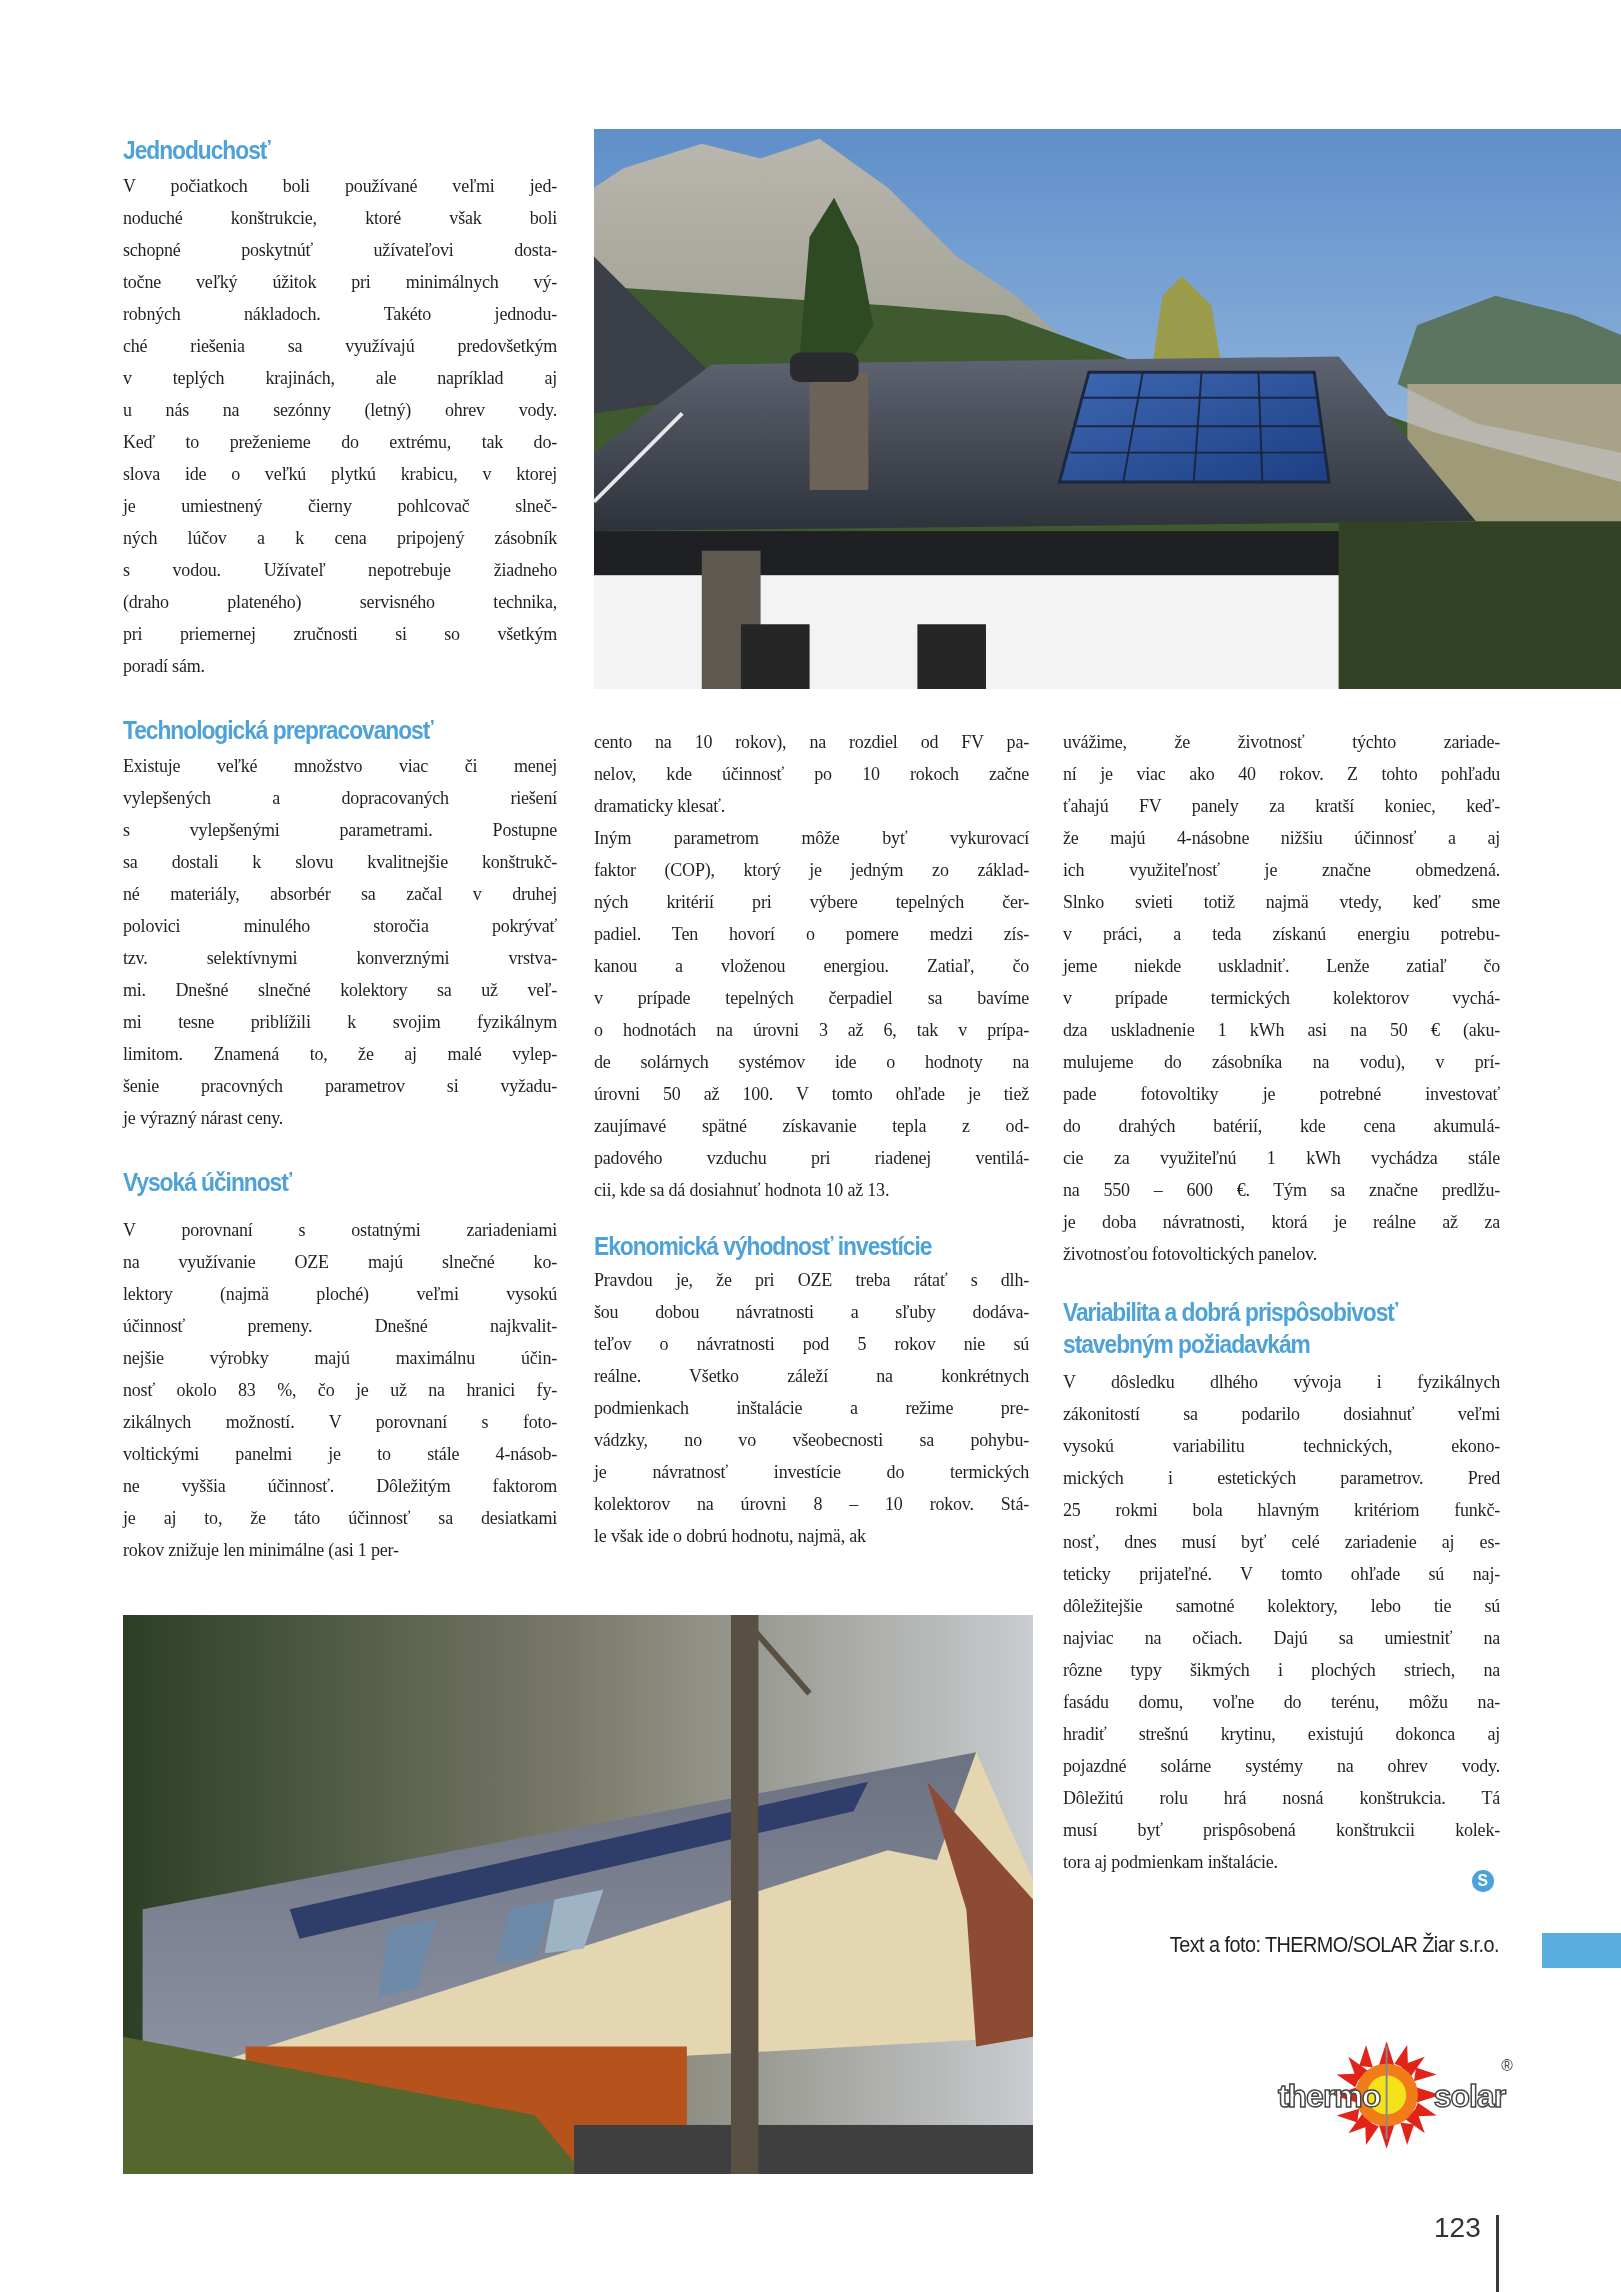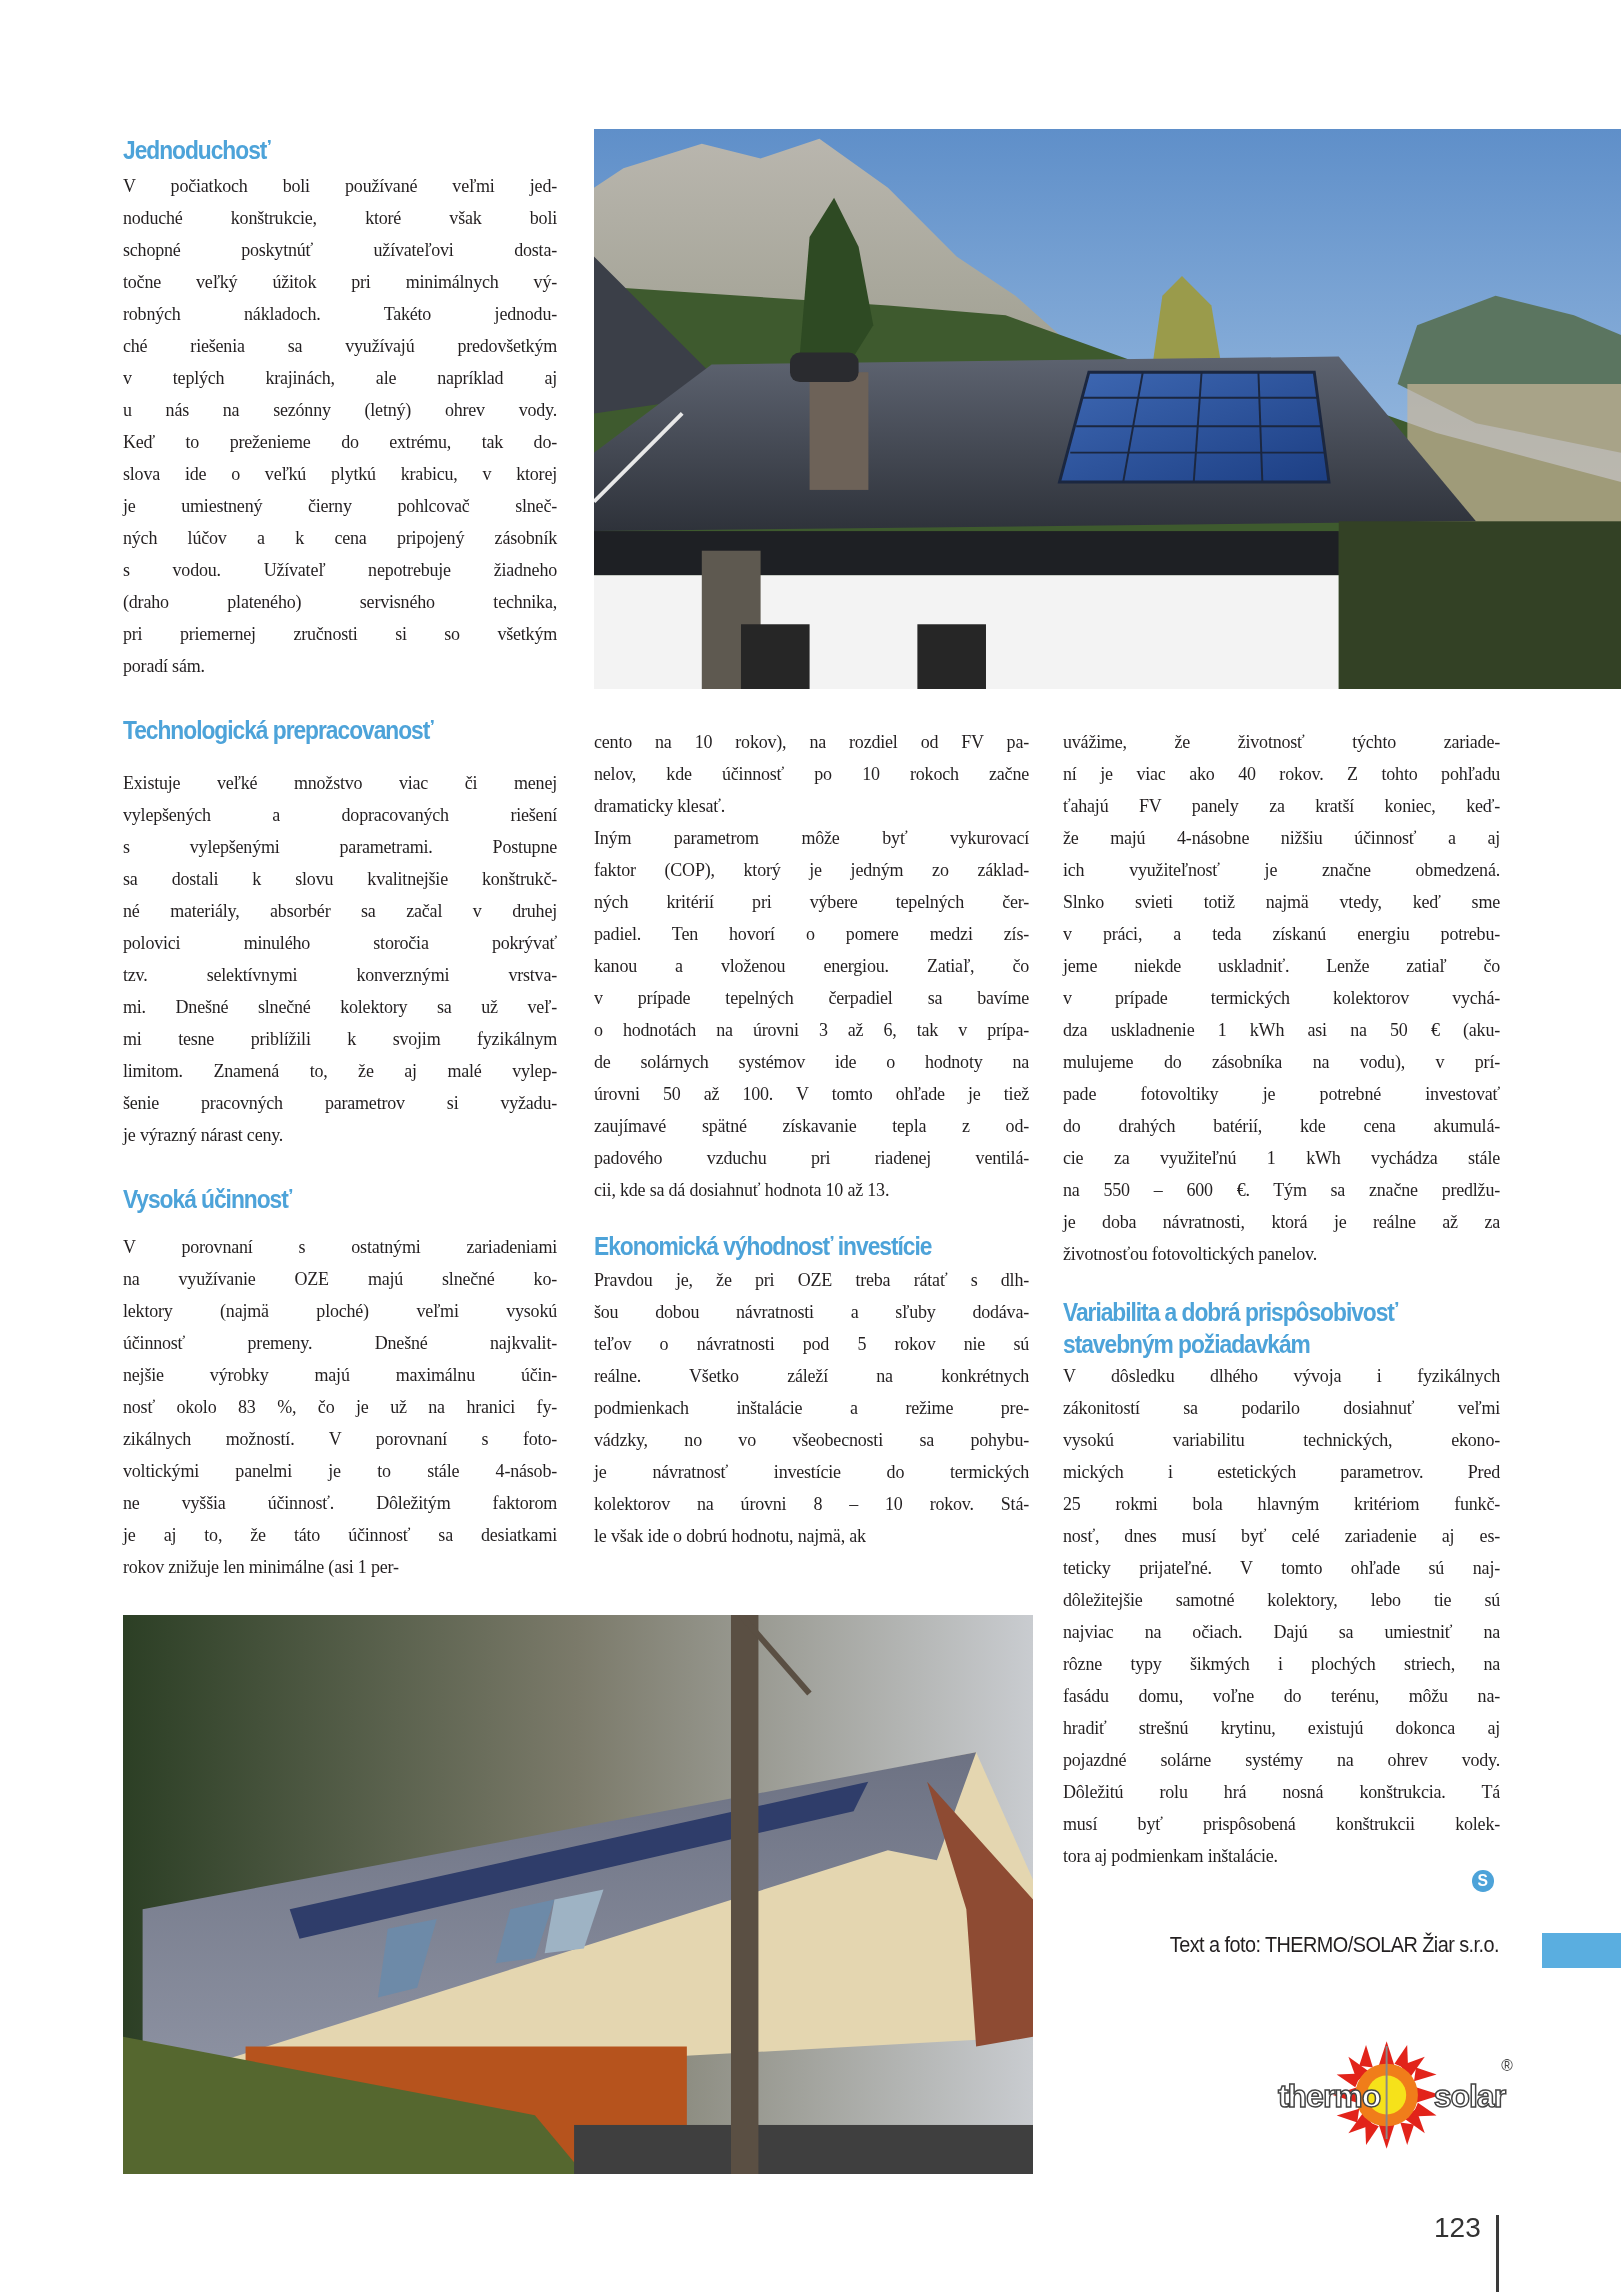--- a/index.html
+++ b/index.html
@@ -69,21 +69,21 @@
       <span class="line">slova ide o veľkú plytkú krabicu, v ktorej</span>
       <span class="line">je umiestnený čierny pohlcovač slneč-</span>
       <span class="line">ných lúčov a k cena pripojený zásobník</span>
       <span class="line">s vodou. Užívateľ nepotrebuje žiadneho</span>
       <span class="line">(draho plateného) servisného technika,</span>
       <span class="line">pri priemernej zručnosti si so všetkým</span>
       <span class="line last">poradí sám.</span>
     </div>
 
   <h2 class="heading" style="margin-top:33px;">Technologická prepracovanosť</h2>
-  <div class="para" style="margin-top:22px;">
+  <div class="para" style="margin-top:5px;">
       <span class="line">Existuje veľké množstvo viac či menej</span>
       <span class="line">vylepšených a dopracovaných riešení</span>
       <span class="line">s vylepšenými parametrami. Postupne</span>
       <span class="line">sa dostali k slovu kvalitnejšie konštrukč-</span>
       <span class="line">né materiály, absorbér sa začal v druhej</span>
       <span class="line">polovici minulého storočia pokrývať</span>
       <span class="line">tzv. selektívnymi konverznými vrstva-</span>
       <span class="line">mi. Dnešné slnečné kolektory sa už veľ-</span>
       <span class="line">mi tesne priblížili k svojim fyzikálnym</span>
       <span class="line">limitom. Znamená to, že aj malé vylep-</span>
@@ -206,21 +206,21 @@
       <span class="line">mulujeme do zásobníka na vodu), v prí-</span>
       <span class="line">pade fotovoltiky je potrebné investovať</span>
       <span class="line">do drahých batérií, kde cena akumulá-</span>
       <span class="line">cie za využiteľnú 1 kWh vychádza stále</span>
       <span class="line">na 550 – 600 €. Tým sa značne predlžu-</span>
       <span class="line">je doba návratnosti, ktorá je reálne až za</span>
       <span class="line last">životnosťou fotovoltických panelov.</span>
     </div>
   <h2 class="heading" style="margin-top:26.5px;">Variabilita a dobrá prispôsobivosť</h2>
   <h2 class="heading" style="margin-top:2px;">stavebným požiadavkám</h2>
-  <div class="para" style="margin-top:1px;">
+  <div class="para" style="margin-top:7px;">
       <span class="line">V dôsledku dlhého vývoja i fyzikálnych</span>
       <span class="line">zákonitostí sa podarilo dosiahnuť veľmi</span>
       <span class="line">vysokú variabilitu technických, ekono-</span>
       <span class="line">mických i estetických parametrov. Pred</span>
       <span class="line">25 rokmi bola hlavným kritériom funkč-</span>
       <span class="line">nosť, dnes musí byť celé zariadenie aj es-</span>
       <span class="line">teticky prijateľné. V tomto ohľade sú naj-</span>
       <span class="line">dôležitejšie samotné kolektory, lebo tie sú</span>
       <span class="line">najviac na očiach. Dajú sa umiestniť na</span>
       <span class="line">rôzne typy šikmých i plochých striech, na</span>

